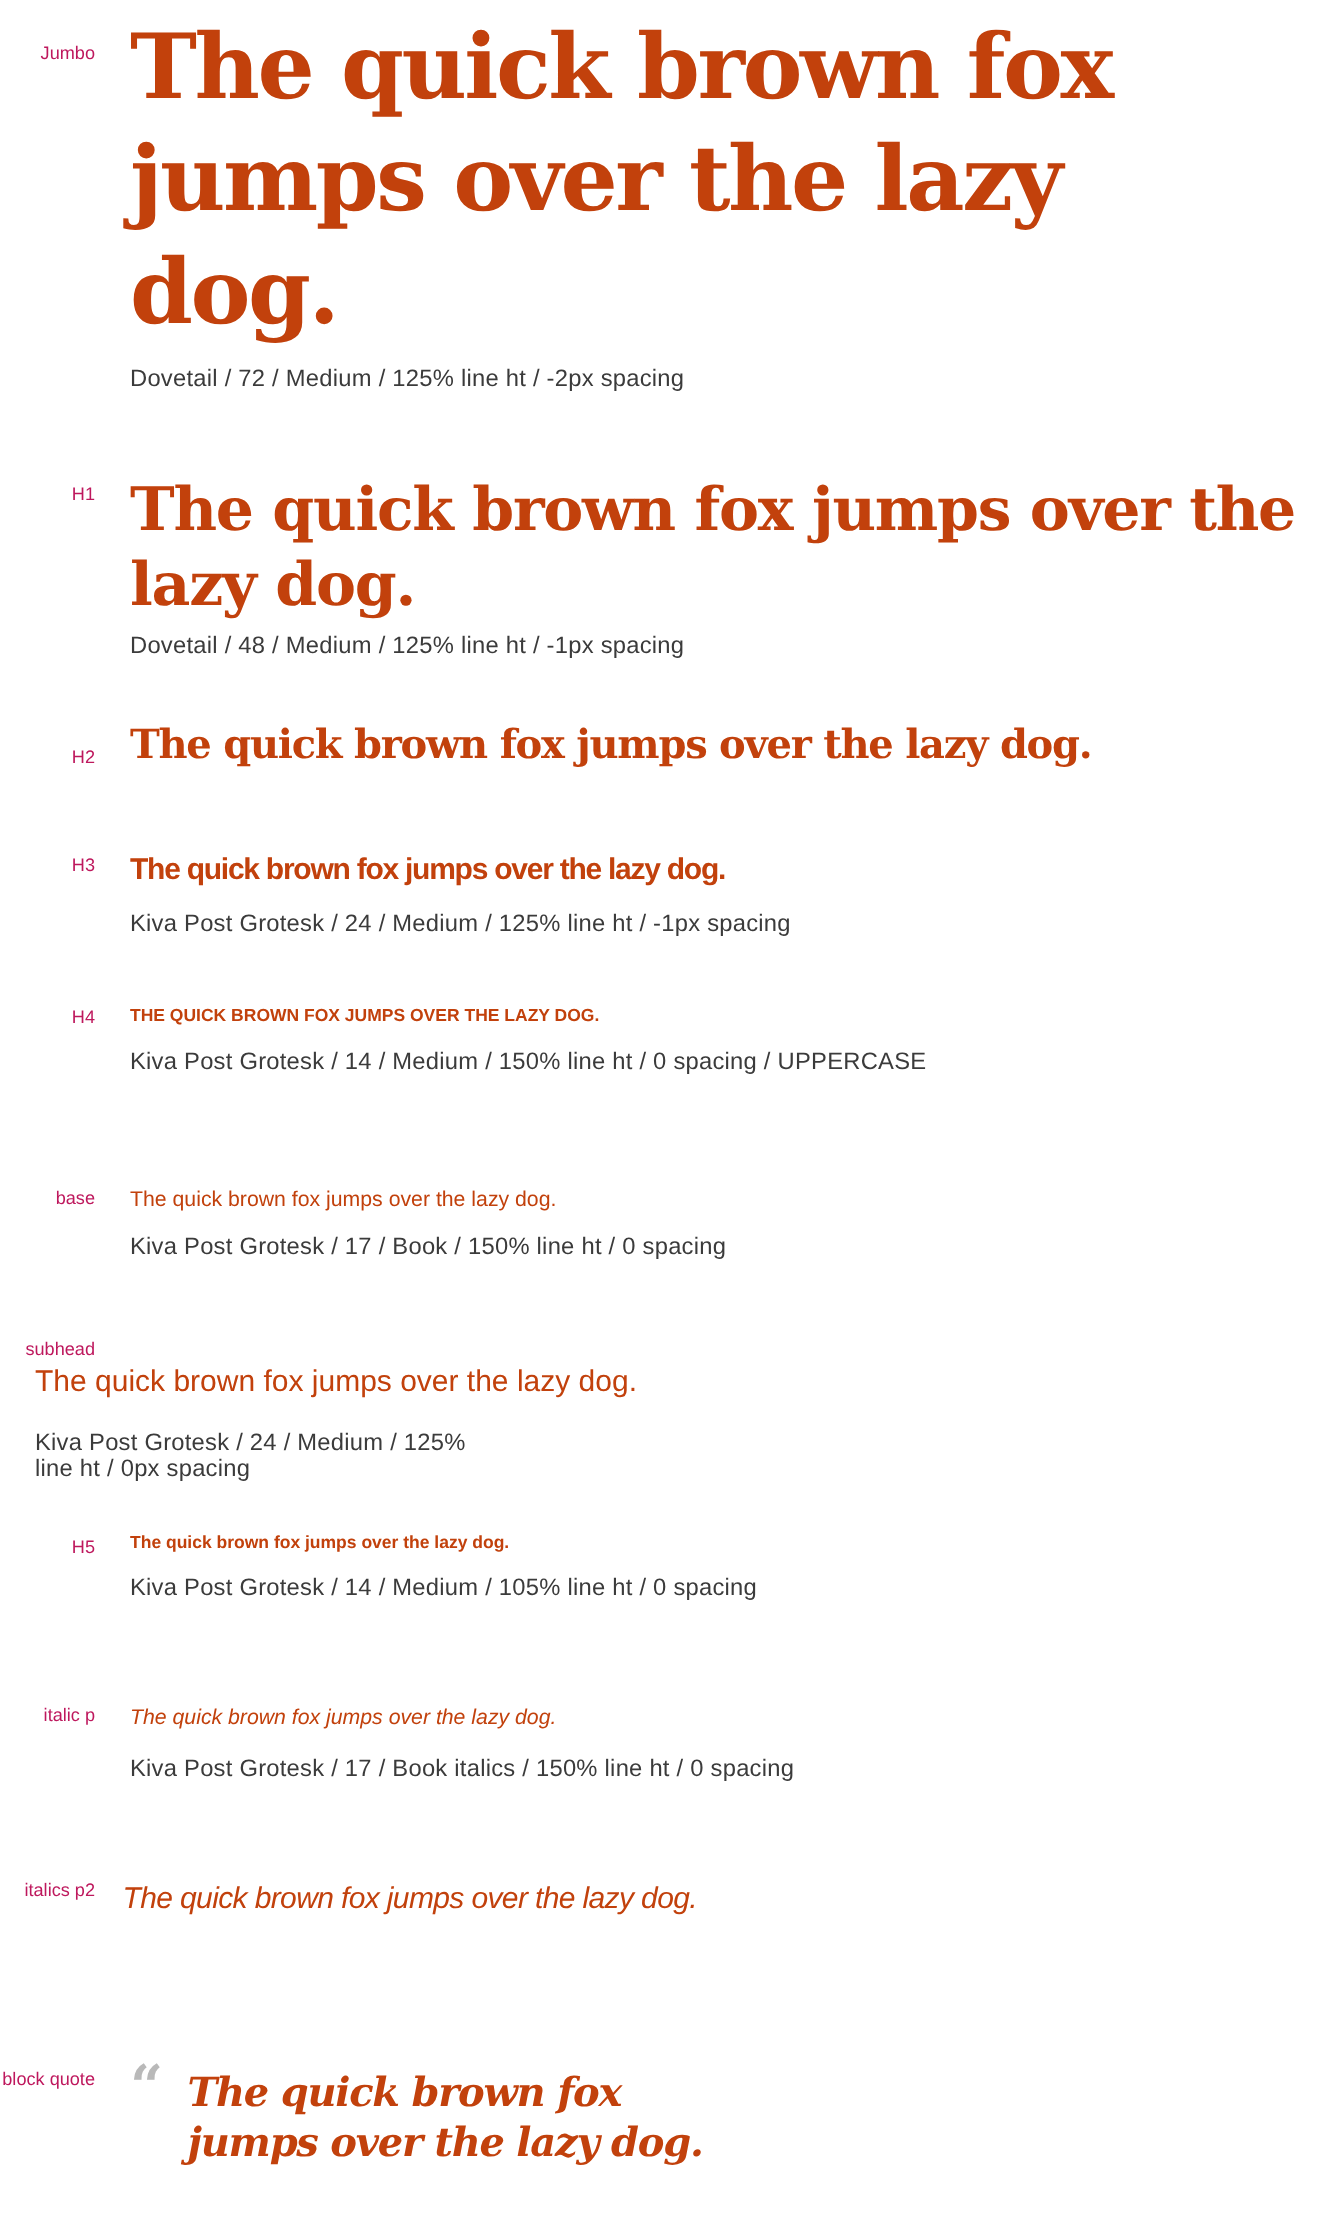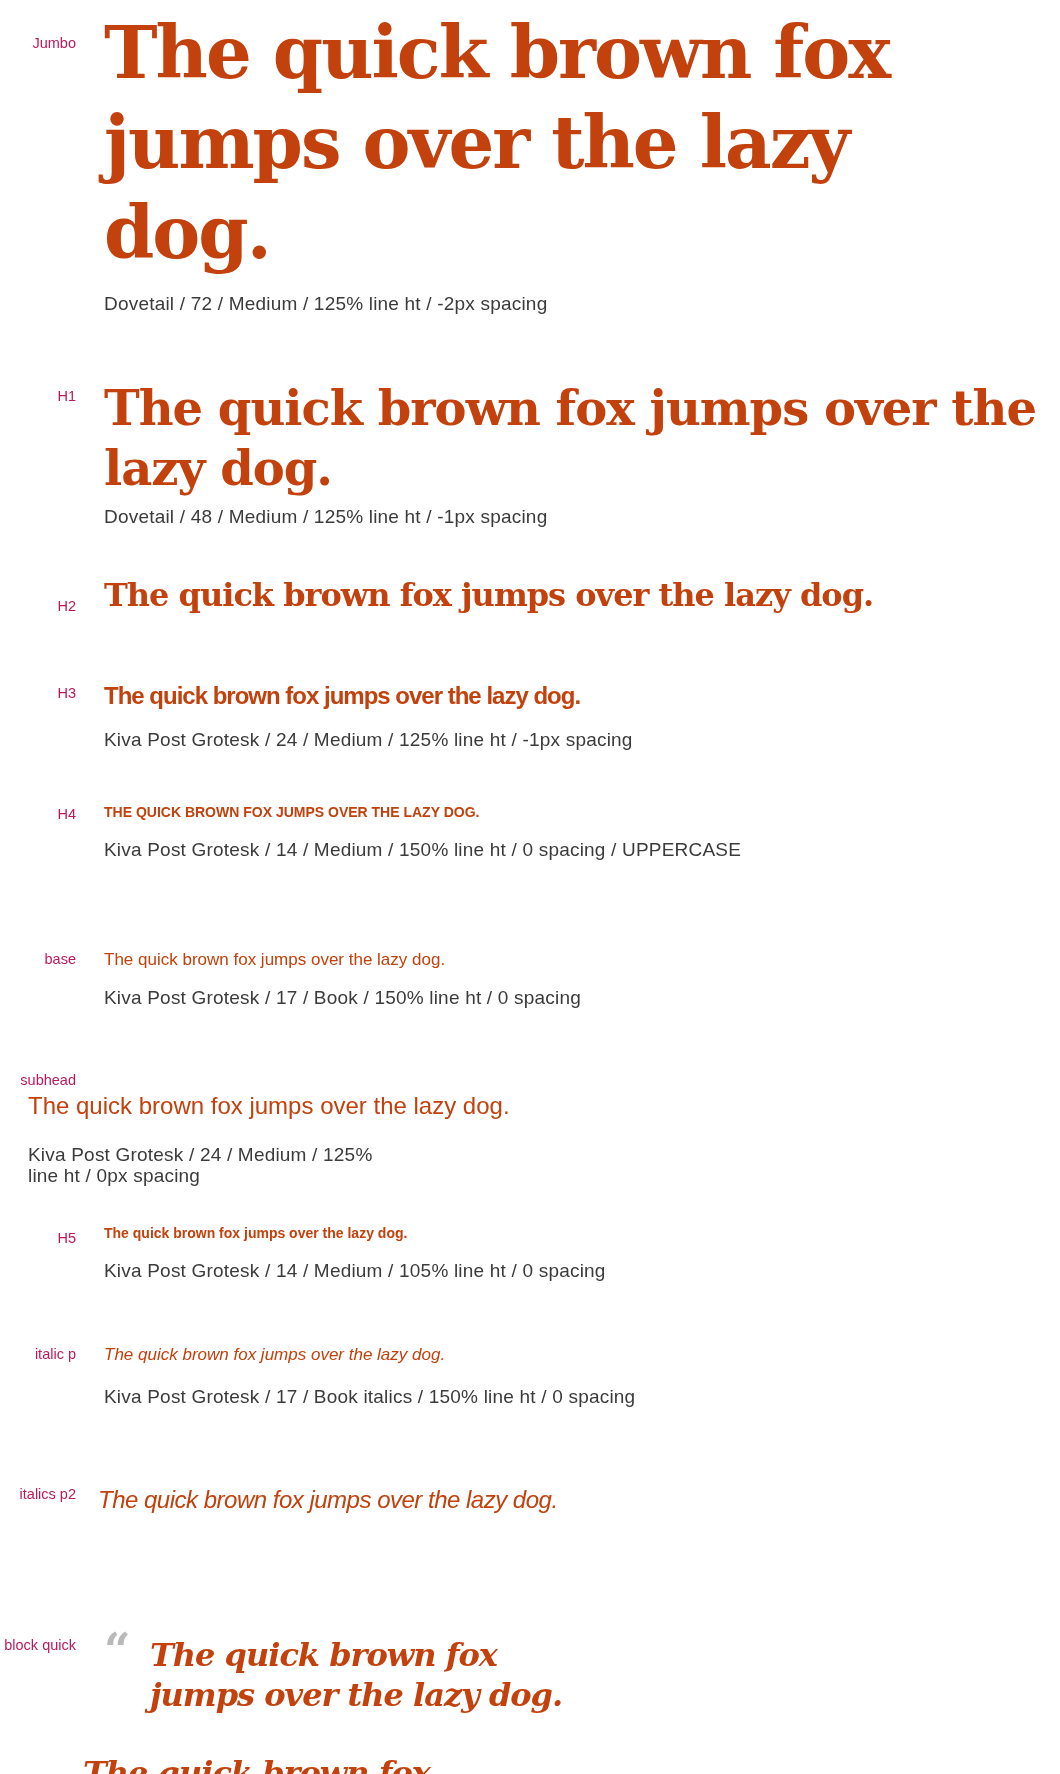--- a/index.html
+++ b/index.html
@@ -64,21 +64,21 @@
   .base-sample { font-size: 17px; line-height: 26px; margin-bottom: 14px; }
 
   .r-subhead { margin-top: 56px; flex-direction: column; }
   .r-subhead .label { padding-top: 6px; }
   .subhead-sample { font-size: 24px; line-height: 30px; font-weight: 500; margin-bottom: 23px; }
   .subhead-spec { max-width: 380px; }
 
   .r-h5 { margin-top: 40px; }
   .h5-sample { font-size: 14px; line-height: 15px; font-weight: 700; margin-bottom: 19px; }
 
-  .r-italic-p { margin-top: 61px; }
+  .r-italic-p { margin-top: 80px; }
   .italic-p-sample { font-size: 17px; line-height: 26px; font-style: italic; margin-bottom: 18px; }
 
   .r-italics-p2 { margin-top: 75px; }
   .r-italics-p2 .content { margin-left: 22px; }
   .italics-p2-sample { font-size: 24px; line-height: 36px; font-style: italic; letter-spacing: -0.5px; margin-bottom: 6px; }
 
   .r-block-quote { margin-top: 111px; }
   .r-block-quote .label { padding-top: 0; line-height: 21px; }
   .quote-flex { display: flex; align-items: flex-start; }
   .quote-mark {
@@ -180,21 +180,21 @@
   </div>
 
   <div class="row r-italics-p2">
     <div class="label">italics p2</div>
     <div class="content">
       <div class="sample sans italics-p2-sample">The quick brown fox jumps over the lazy dog.</div>
     </div>
   </div>
 
   <div class="row r-block-quote">
-    <div class="label">block quick</div>
+    <div class="label">block quote</div>
     <div class="content">
       <div class="quote-flex">
         <span class="quote-mark">“</span>
         <div class="sample serif bq-sample">The quick brown fox jumps over the lazy dog.</div>
       </div>
     </div>
   </div>
 
   <div class="row r-quote2">
     <div class="label"></div>

